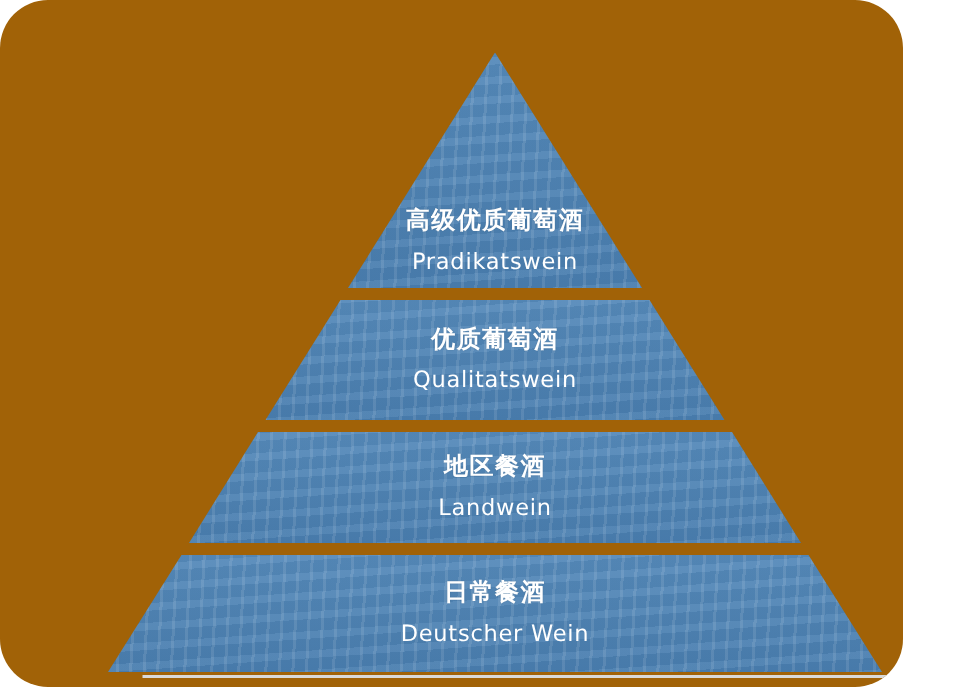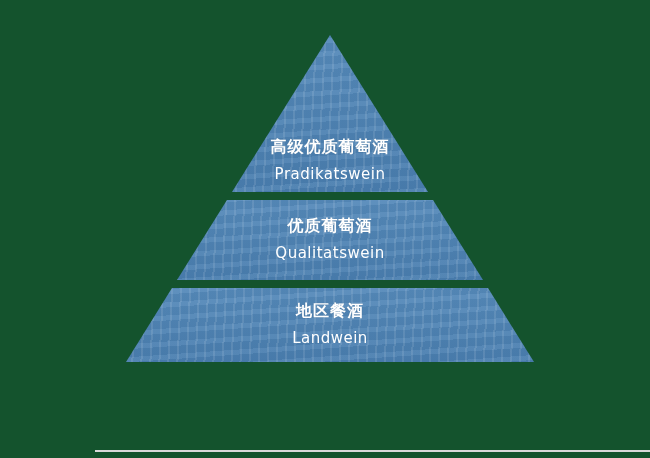--- a/index.html
+++ b/index.html
@@ -1,21 +1,22 @@
 <!DOCTYPE html>
 <html><head>
 <meta charset="utf-8">
 <style>
   html,body{margin:0;padding:0;background:#ffffff;}
   .stage{
     position:relative;
-    width:650px;height:458px;
-    background:#14532d;
+    width:602px;height:458px;
+    background:#a16207;
     overflow:hidden;
     font-family:"DejaVu Sans","Liberation Sans",sans-serif;
+    border-radius:32px;
   }
   .tier{
     position:absolute;left:0;width:650px;
     background-color:#4c83b6;
     background-image:
       repeating-linear-gradient(93deg, rgba(255,255,255,0.10) 0 2px, rgba(255,255,255,0) 2px 9px),
       repeating-linear-gradient(176deg, rgba(255,255,255,0.06) 0 5px, rgba(0,0,0,0.03) 5px 13px),
       linear-gradient(180deg, rgba(255,255,255,0.05), rgba(0,0,0,0.04));
   }
   .tier1{top:35px;height:157px;
@@ -68,16 +69,22 @@
     </div>
   </div>
 
   <div class="tier tier3">
     <div class="labels">
       <div class="zh">地区餐酒</div>
       <div class="latin">Landwein</div>
     </div>
   </div>
 
+  <div class="tier tier4">
+    <div class="labels">
+      <div class="zh">日常餐酒</div>
+      <div class="latin">Deutscher Wein</div>
+    </div>
+  </div>
 
   <div class="divider"></div>
 
 </div>
 
 </body></html>

